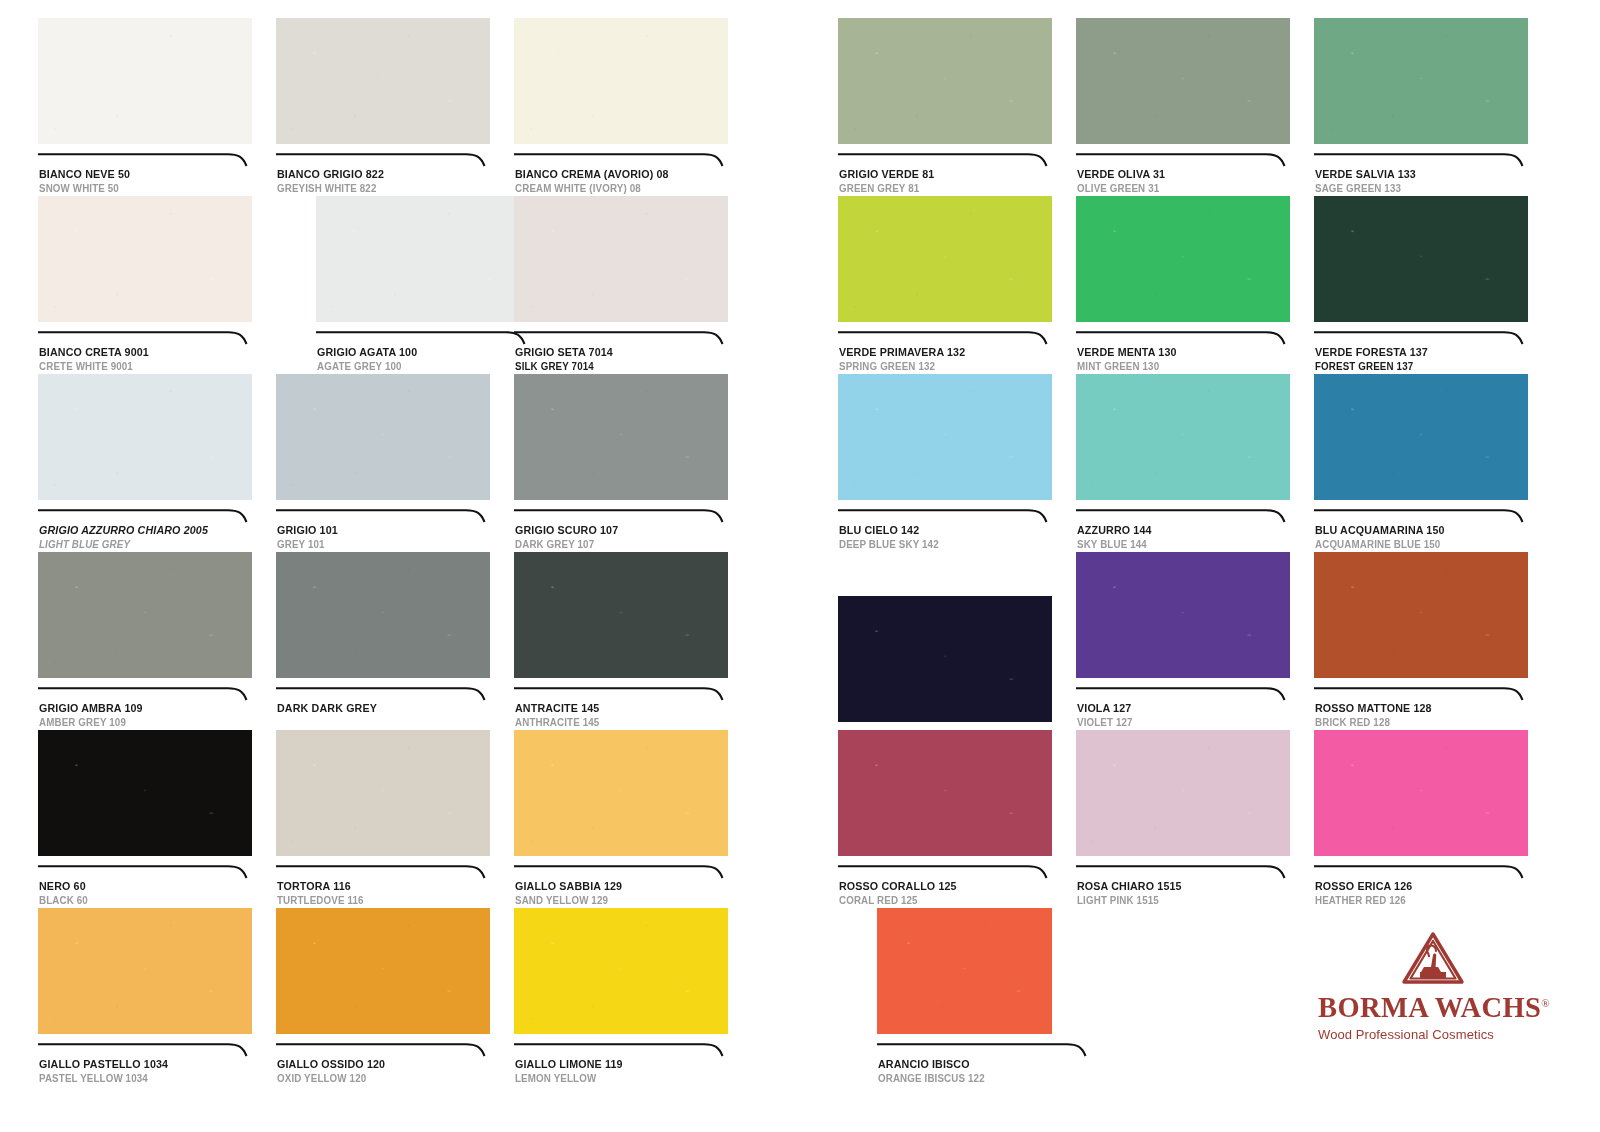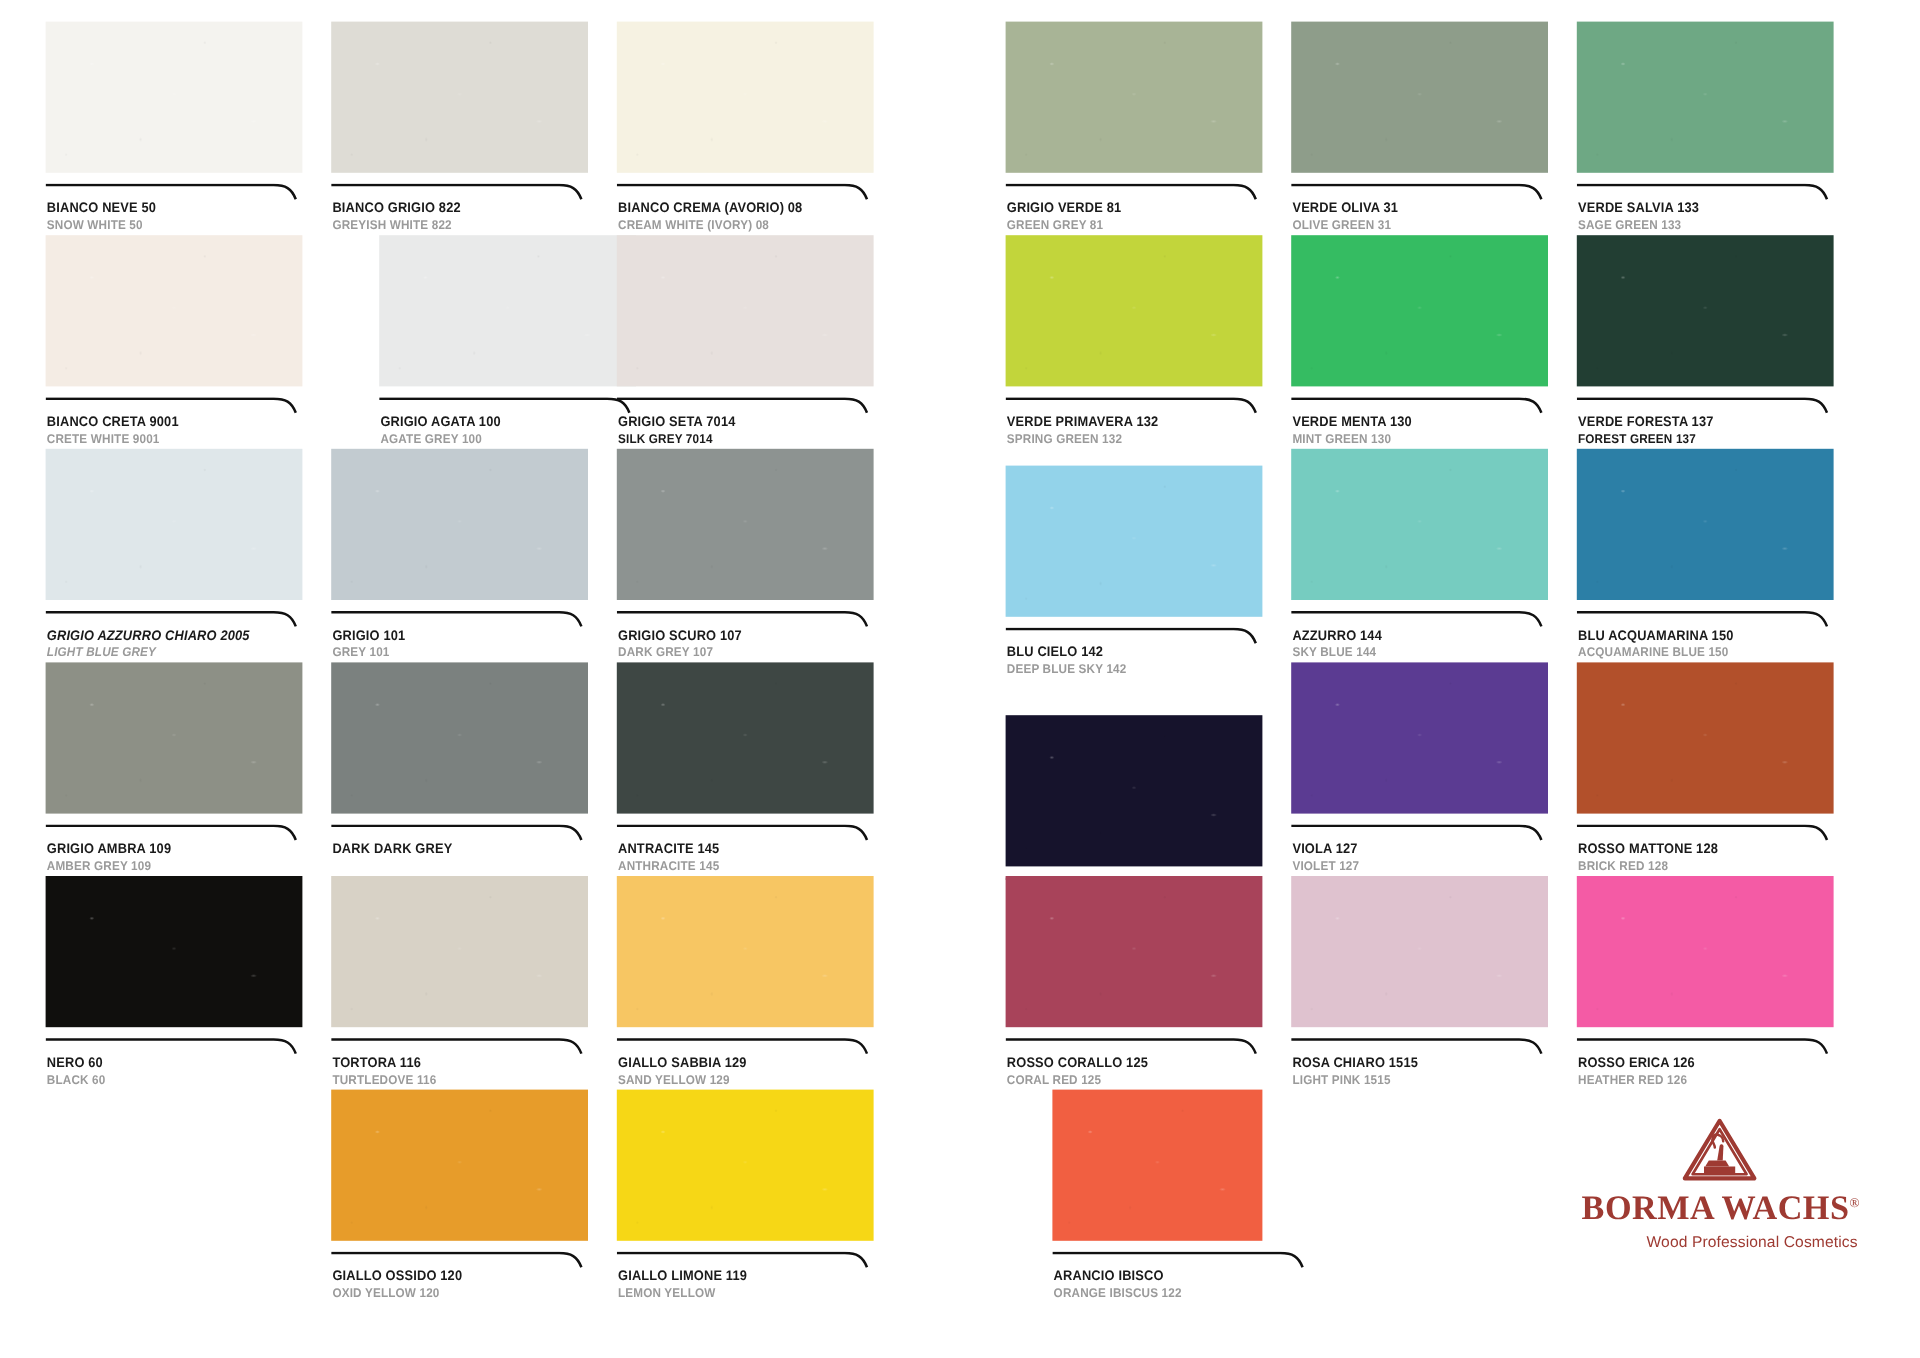--- a/index.html
+++ b/index.html
@@ -109,21 +109,21 @@
   }
   .sub.dark { color: #1a1a1a; }
   .sub.empty { visibility: hidden; }
 
   
   .logo-block {
     position: absolute;
     left: 1318px;
     top: 930px;
     width: 230px;
-    text-align: right;
+    text-align: left;
     color: #9e3a32;
   }
   .logo-mark {
     width: 66px;
     height: 58px;
     margin: 0 auto 4px auto;
     display: block;
   }
   .logo-word {
     font-family: "Liberation Serif", serif;
@@ -329,20 +329,32 @@
           <div class="rule-wrap">
             <svg width="214" height="14" viewBox="0 0 214 14">
               <path d="M0 1.2 H190 C200 1.2 205 4 208.5 13" fill="none" stroke="#111111" stroke-width="2.1" stroke-linecap="butt"></path>
             </svg>
           </div>
           <div class="labels">
             <div class="name">GIALLO SABBIA 129</div>
             <div class="sub">SAND YELLOW 129</div>
           </div>
         </div>
+        <div class="cell" style="left: 38px; top: 908px;">
+          <div class="chip" style="background: rgb(243, 183, 87);"></div>
+          <div class="rule-wrap">
+            <svg width="214" height="14" viewBox="0 0 214 14">
+              <path d="M0 1.2 H190 C200 1.2 205 4 208.5 13" fill="none" stroke="#111111" stroke-width="2.1" stroke-linecap="butt"></path>
+            </svg>
+          </div>
+          <div class="labels">
+            <div class="name">GIALLO PASTELLO 1034</div>
+            <div class="sub">PASTEL YELLOW 1034</div>
+          </div>
+        </div>
         <div class="cell" style="left: 276px; top: 908px;">
           <div class="chip" style="background: rgb(231, 156, 42);"></div>
           <div class="rule-wrap">
             <svg width="214" height="14" viewBox="0 0 214 14">
               <path d="M0 1.2 H190 C200 1.2 205 4 208.5 13" fill="none" stroke="#111111" stroke-width="2.1" stroke-linecap="butt"></path>
             </svg>
           </div>
           <div class="labels">
             <div class="name">GIALLO OSSIDO 120</div>
             <div class="sub">OXID YELLOW 120</div>
@@ -430,21 +442,21 @@
           <div class="rule-wrap">
             <svg width="214" height="14" viewBox="0 0 214 14">
               <path d="M0 1.2 H190 C200 1.2 205 4 208.5 13" fill="none" stroke="#111111" stroke-width="2.1" stroke-linecap="butt"></path>
             </svg>
           </div>
           <div class="labels">
             <div class="name">VERDE FORESTA 137</div>
             <div class="sub dark">FOREST GREEN 137</div>
           </div>
         </div>
-        <div class="cell" style="left: 38px; top: 388px;">
+        <div class="cell" style="left: 38px; top: 374px;">
           <div class="chip" style="background: rgb(147, 211, 234);"></div>
           <div class="rule-wrap">
             <svg width="214" height="14" viewBox="0 0 214 14">
               <path d="M0 1.2 H190 C200 1.2 205 4 208.5 13" fill="none" stroke="#111111" stroke-width="2.1" stroke-linecap="butt"></path>
             </svg>
           </div>
           <div class="labels">
             <div class="name">BLU CIELO 142</div>
             <div class="sub">DEEP BLUE SKY 142</div>
           </div>

